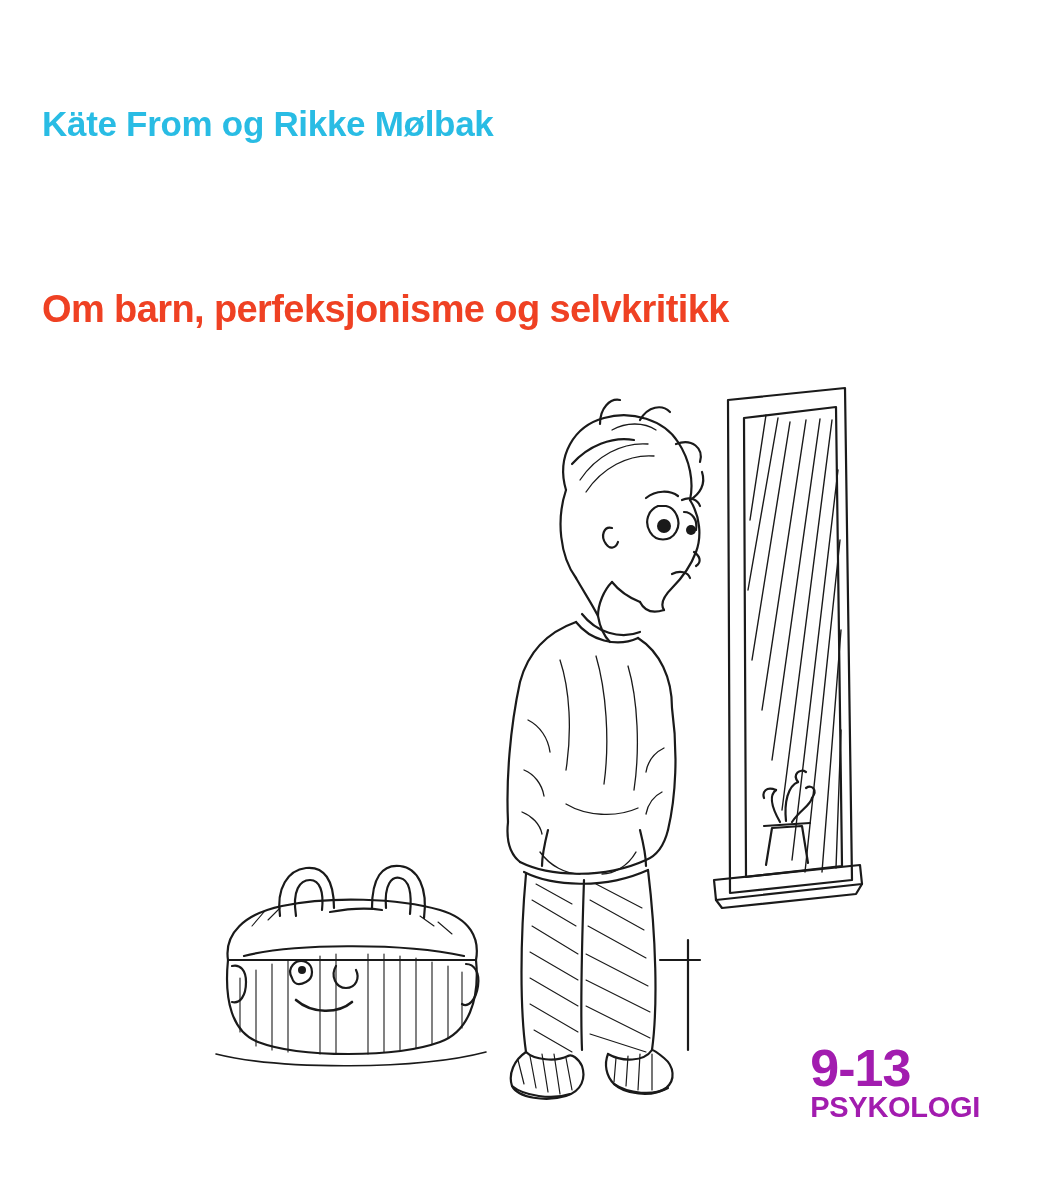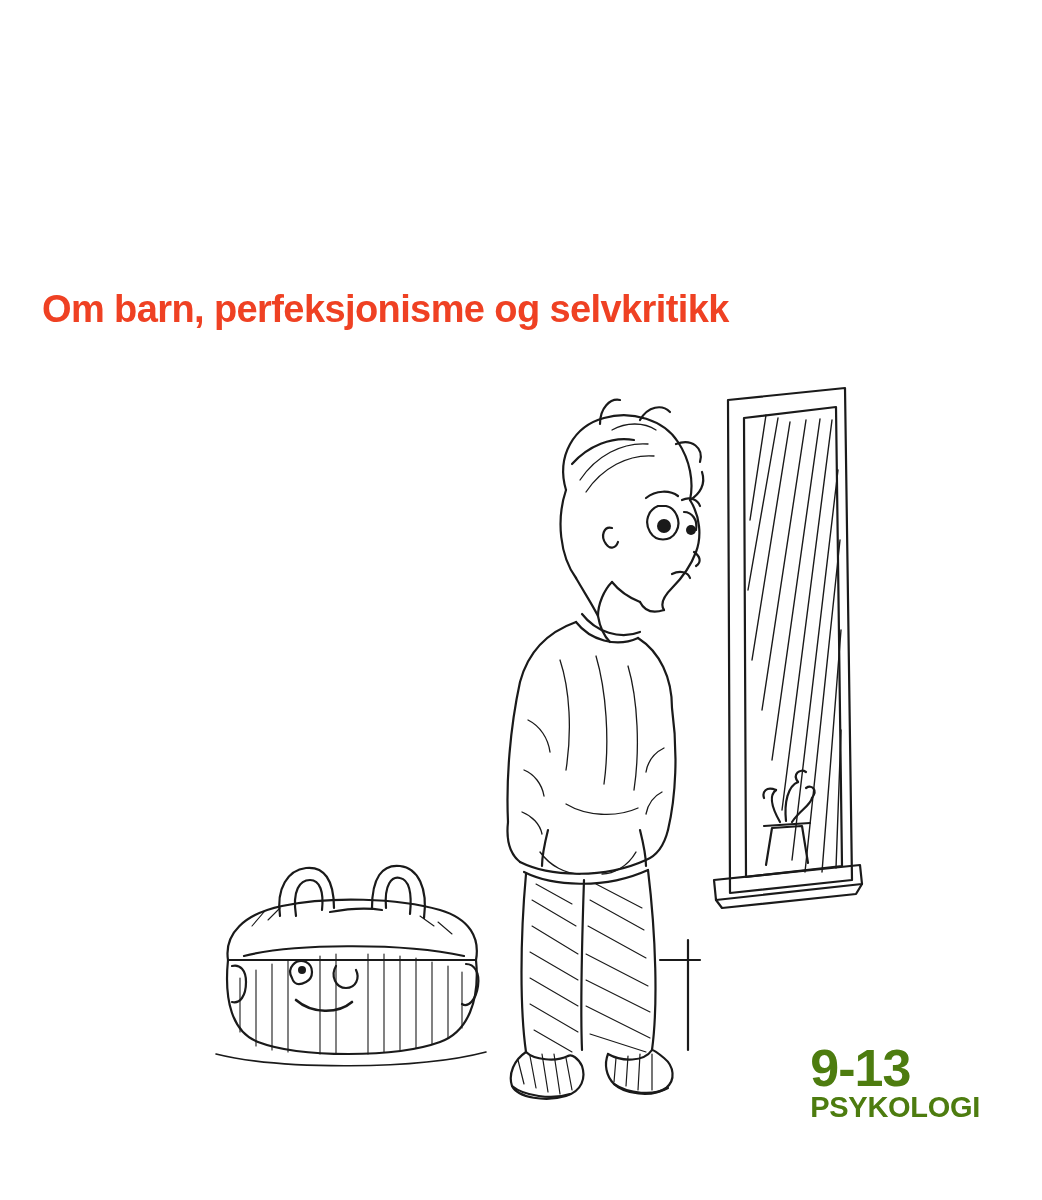--- a/index.html
+++ b/index.html
@@ -87,41 +87,42 @@
     color: #1a1a1a;
     line-height: 18px;
   }
 
   
   .series {
     position: absolute;
     right: 62px;
     top: 1044px;
     text-align: left;
-    color: #4d7c0f;
+    color: #a21caf;
   }
   .series .ages {
     font-size: 52px;
     font-weight: bold;
     letter-spacing: -1px;
     line-height: 48px;
   }
   .series .line1,
   .series .line2 {
     font-size: 29px;
     font-weight: bold;
     letter-spacing: -0.3px;
     line-height: 31px;
   }
 </style>
 </head>
 <body>
 
 <div class="cover">
 
+  <div class="authors">Käte From og Rikke Mølbak</div>
   <div class="subtitle">Om barn, perfeksjonisme og selvkritikk</div>
 
   <div class="illustration">
     <svg viewBox="0 0 1042 760" width="1042" height="760" xmlns="http://www.w3.org/2000/svg">
       <g fill="none" stroke="#1a1a1a" stroke-width="2.2" stroke-linecap="round" stroke-linejoin="round">
 
         <path d="M660 600 L700 600"></path>
         <path d="M688 580 L688 690"></path>
 
         <g>

